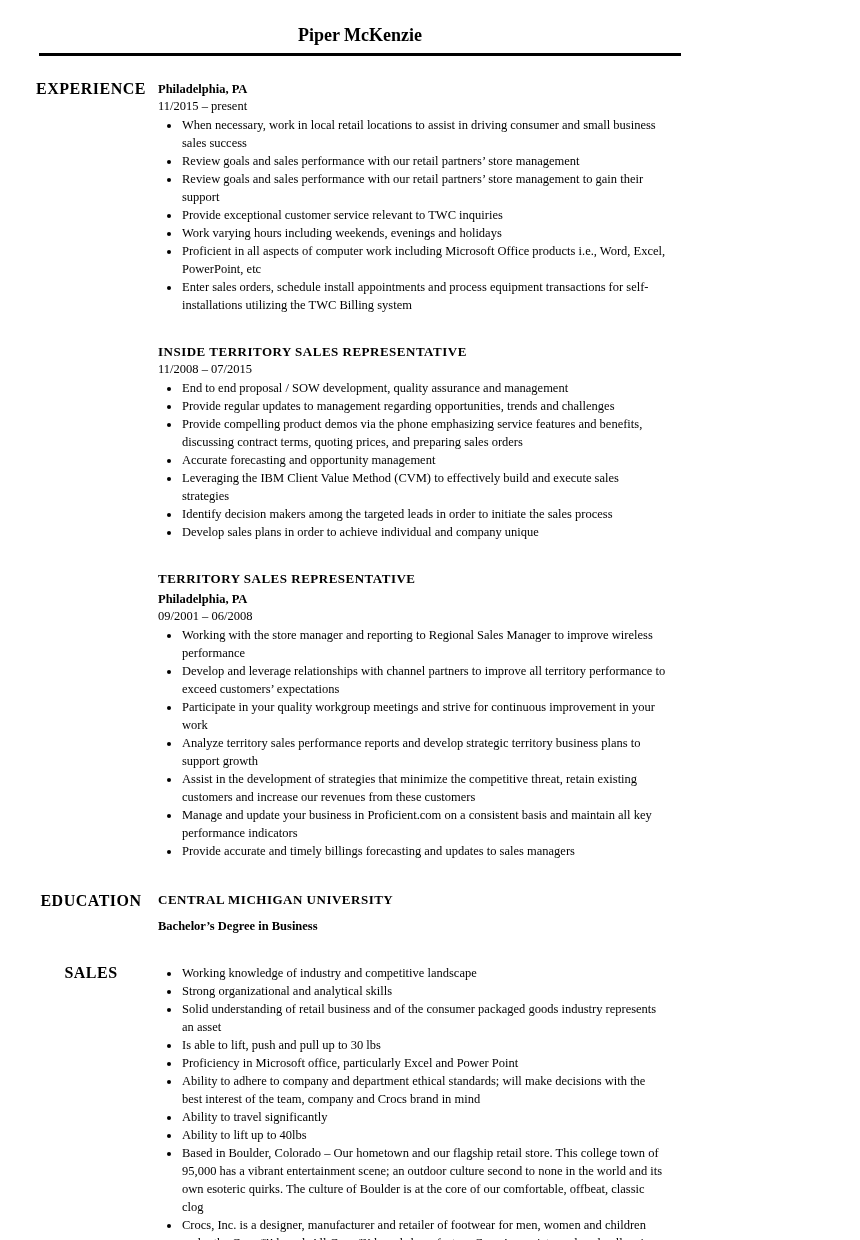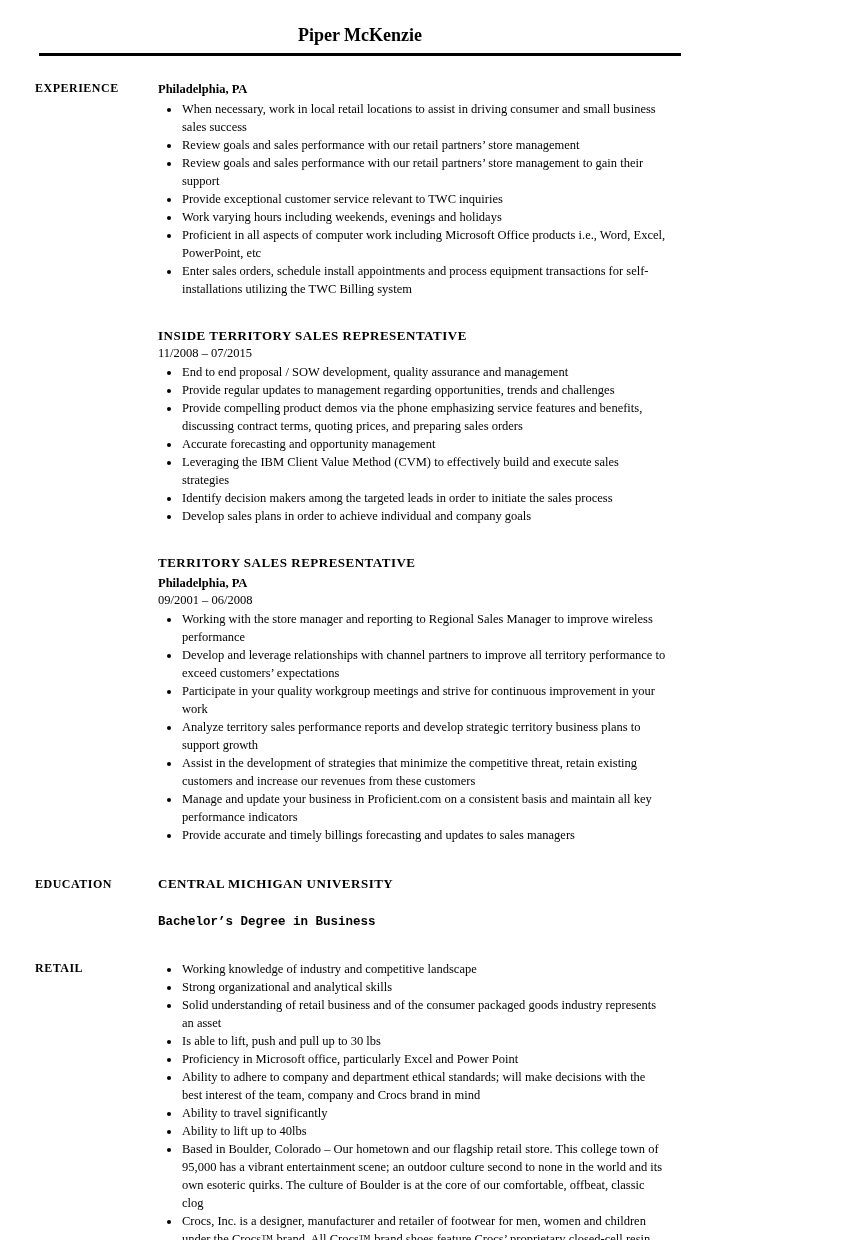--- a/index.html
+++ b/index.html
@@ -43,26 +43,27 @@
   .row {
     display: flex;
     align-items: flex-start;
   }
   .row + .row {
     margin-top: 30px;
   }
   .section-label {
     flex: 0 0 158px;
     box-sizing: border-box;
-    padding-left: 35px;
-    font-size: 12px;
+    padding-left: 24px;
+    font-size: 16px;
     font-weight: bold;
     letter-spacing: 0.5px;
     line-height: 19px;
     padding-top: 1px;
+    text-align: center;
   }
   .section-content {
     flex: 1 1 auto;
     box-sizing: border-box;
     padding-right: 52px;
     font-size: 12.5px;
     line-height: 18px;
   }
   .job + .job {
     margin-top: 28px;
@@ -87,22 +88,21 @@
     margin: 2px 0 0 0;
     padding-left: 23px;
     list-style-type: disc;
   }
   ul.bullets li {
     font-size: 12.5px;
     line-height: 18px;
     padding-left: 1px;
   }
   .edu-degree {
-    margin-top: 20px;
-    font-family: Liberation Mono, monospace;
+    margin-top: 8px;
   }
   .row-skills {
     margin-top: 27px !important;
   }
   .row-education {
     margin-top: 30px !important;
   }
 </style>
 </head>
 <body>
@@ -114,41 +114,42 @@
     <hr class="doc-rule">
   </header>
 
   <main class="body-area">
 
     <div class="row row-experience">
       <div class="section-label">EXPERIENCE</div>
       <div class="section-content">
           <div class="job">
             <div class="job-location">Philadelphia, PA</div>
+            <div class="job-dates">11/2015 – present</div>
             <ul class="bullets">
               <li class="bullet">When necessary, work in local retail locations to assist in driving consumer and small business sales success</li>
               <li class="bullet">Review goals and sales performance with our retail partners’ store management</li>
               <li class="bullet">Review goals and sales performance with our retail partners’ store management to gain their support</li>
               <li class="bullet">Provide exceptional customer service relevant to TWC inquiries</li>
               <li class="bullet">Work varying hours including weekends, evenings and holidays</li>
               <li class="bullet">Proficient in all aspects of computer work including Microsoft Office products i.e., Word, Excel, PowerPoint, etc</li>
               <li class="bullet">Enter sales orders, schedule install appointments and process equipment transactions for self-installations utilizing the TWC Billing system</li>
             </ul>
           </div>
           <div class="job">
             <div class="job-title">INSIDE TERRITORY SALES REPRESENTATIVE</div>
             <div class="job-dates">11/2008 – 07/2015</div>
             <ul class="bullets">
               <li class="bullet">End to end proposal / SOW development, quality assurance and management</li>
               <li class="bullet">Provide regular updates to management regarding opportunities, trends and challenges</li>
               <li class="bullet">Provide compelling product demos via the phone emphasizing service features and benefits, discussing contract terms, quoting prices, and preparing sales orders</li>
               <li class="bullet">Accurate forecasting and opportunity management</li>
               <li class="bullet">Leveraging the IBM Client Value Method (CVM) to effectively build and execute sales strategies</li>
               <li class="bullet">Identify decision makers among the targeted leads in order to initiate the sales process</li>
-              <li class="bullet">Develop sales plans in order to achieve individual and company goals</li>
+              <li class="bullet">Develop sales plans in order to achieve individual and company unique</li>
             </ul>
           </div>
           <div class="job">
             <div class="job-title">TERRITORY SALES REPRESENTATIVE</div>
             <div class="job-location">Philadelphia, PA</div>
             <div class="job-dates">09/2001 – 06/2008</div>
             <ul class="bullets">
               <li class="bullet">Working with the store manager and reporting to Regional Sales Manager to improve wireless performance</li>
               <li class="bullet">Develop and leverage relationships with channel partners to improve all territory performance to exceed customers’ expectations</li>
               <li class="bullet">Participate in your quality workgroup meetings and strive for continuous improvement in your work</li>
@@ -163,21 +164,21 @@
 
     <div class="row row-education">
       <div class="section-label">EDUCATION</div>
       <div class="section-content">
         <div class="edu-school">CENTRAL MICHIGAN UNIVERSITY</div>
         <div class="edu-degree">Bachelor’s Degree in Business</div>
       </div>
     </div>
 
     <div class="row row-skills">
-      <div class="section-label">RETAIL</div>
+      <div class="section-label">SALES</div>
       <div class="section-content">
         <ul class="bullets">
             <li class="bullet">Working knowledge of industry and competitive landscape</li>
             <li class="bullet">Strong organizational and analytical skills</li>
             <li class="bullet">Solid understanding of retail business and of the consumer packaged goods industry represents an asset</li>
             <li class="bullet">Is able to lift, push and pull up to 30 lbs</li>
             <li class="bullet">Proficiency in Microsoft office, particularly Excel and Power Point</li>
             <li class="bullet">Ability to adhere to company and department ethical standards; will make decisions with the best interest of the team, company and Crocs brand in mind</li>
             <li class="bullet">Ability to travel significantly</li>
             <li class="bullet">Ability to lift up to 40lbs</li>

